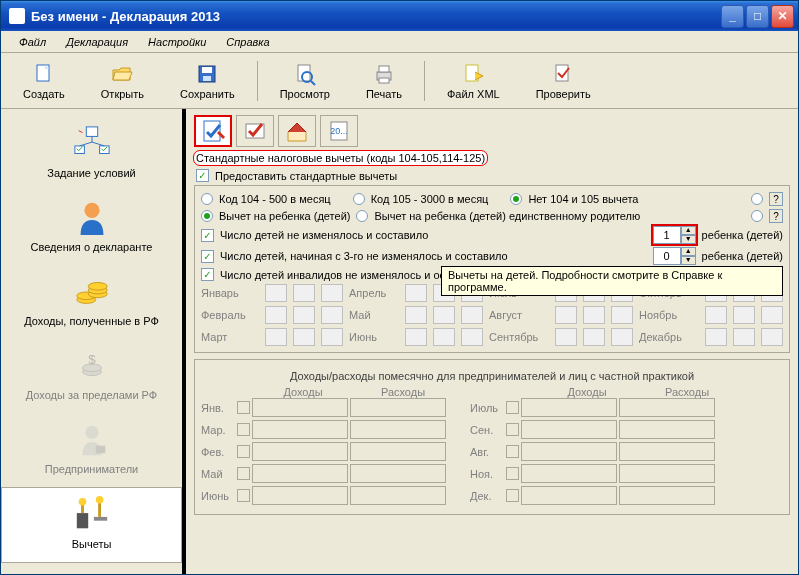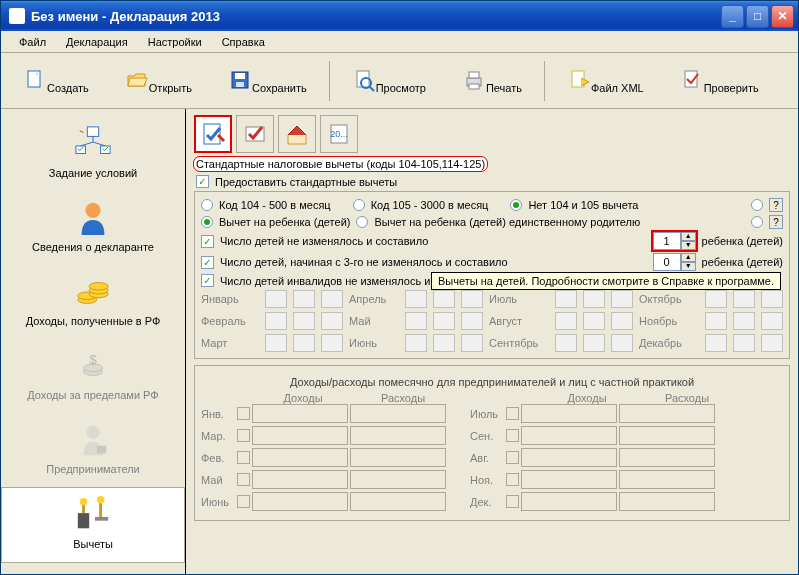--- a/index.html
+++ b/index.html
@@ -44,45 +44,45 @@
   border-color: #b03020;
 }
 .menubar {
   height: 22px;
   background: #ece9d8;
   display: flex;
   align-items: center;
   padding-left: 8px;
   border-bottom: 1px solid #aca899;
 }
-.menubar-item { padding: 2px 10px; cursor: pointer; }
+.menubar-item { padding: 2px 10px; cursor: pointer; font-style: italic; }
 .toolbar {
   height: 56px;
   background: #ece9d8;
   border-bottom: 1px solid #aca899;
   display: flex;
   align-items: center;
   padding: 2px 4px;
 }
 .tool {
-  display: flex; flex-direction: row; align-items: flex-end;
+  display: flex; flex-direction: column; align-items: center;
   padding: 2px 18px;
   cursor: pointer;
 }
 .tool-icon { width: 24px; height: 24px; margin-bottom: 2px; }
 .tool-sep { width: 1px; height: 40px; background: #aca899; margin: 0 4px; }
 .main {
   flex: 1;
   display: flex;
   overflow: hidden;
 }
 .sidebar {
   width: 185px;
   background: #ece9d8;
-  border-right: 1px solid #000000;
+  border-right: 4px solid #000000;
   display: flex;
   flex-direction: column;
   padding-top: 8px;
 }
 .side-item {
   display: flex; flex-direction: column; align-items: center;
   padding: 8px 4px 12px;
   cursor: pointer;
   text-align: center;
 }
@@ -95,21 +95,21 @@
   padding: 6px 8px;
   position: relative;
   overflow: hidden;
 }
 .tabicons {
   display: flex;
   gap: 4px;
   margin-bottom: 4px;
 }
 .tabicon {
-  width: 38px; height: 38px;
+  width: 38px; height: 32px;
   border: 1px solid #aca899;
   background: #ece9d8;
   display: flex; align-items: center; justify-content: center;
   cursor: pointer;
 }
 .tabicon.selected { border: 2px solid #e00000; background: #fff; }
 .section-title { margin: 4px 0 4px; color: #000; }
 .hl-title { background: #fff; outline: 1px solid #e00; padding: 1px 2px; display: inline-block; border-radius: 6px; }
 .fieldset {
   border: 1px solid #aca899;
@@ -376,21 +376,21 @@
             <span class="spin-btns">
                 <span class="spin-btn">▲</span>
                 <span class="spin-btn">▼</span>
               </span>
           </span>
           <span>ребенка (детей)</span>
         </div>
         <div class="row" style="position:relative;">
           <span class="checkbox">✓</span>
           <span>Число детей инвалидов не изменялось и оставило</span>
-          <div class="tooltip" style="left:230px; top:-2px;">Вычеты на детей. Подробности смотрите в Справке к программе.</div>
+          <div class="tooltip" style="left:240px; top:-2px;">Вычеты на детей. Подробности смотрите в Справке к программе.</div>
         </div>
 
         <div class="months-grid">
           <span class="mlabel">Январь</span>
             <span class="mcell"></span>
             <span class="mcell"></span>
             <span class="mcell"></span>
           <span class="mlabel">Апрель</span>
             <span class="mcell"></span>
             <span class="mcell"></span>

